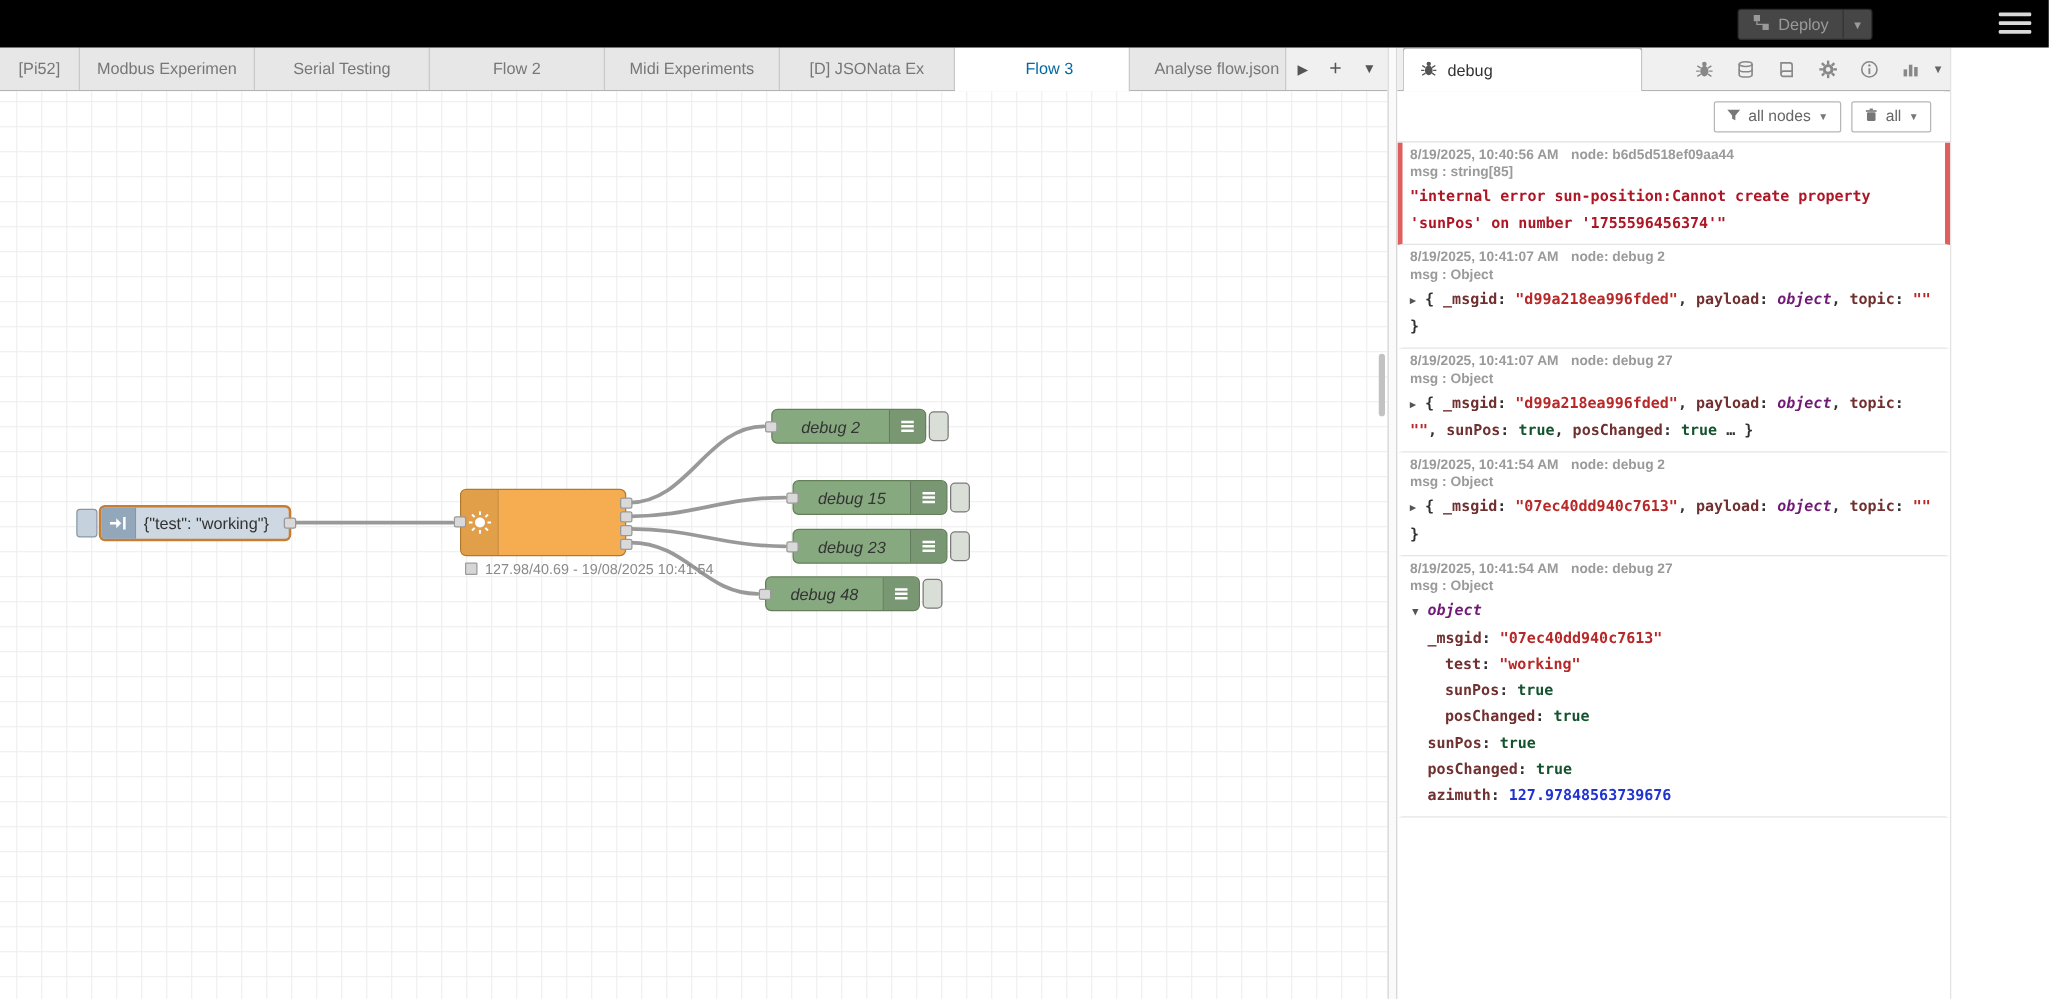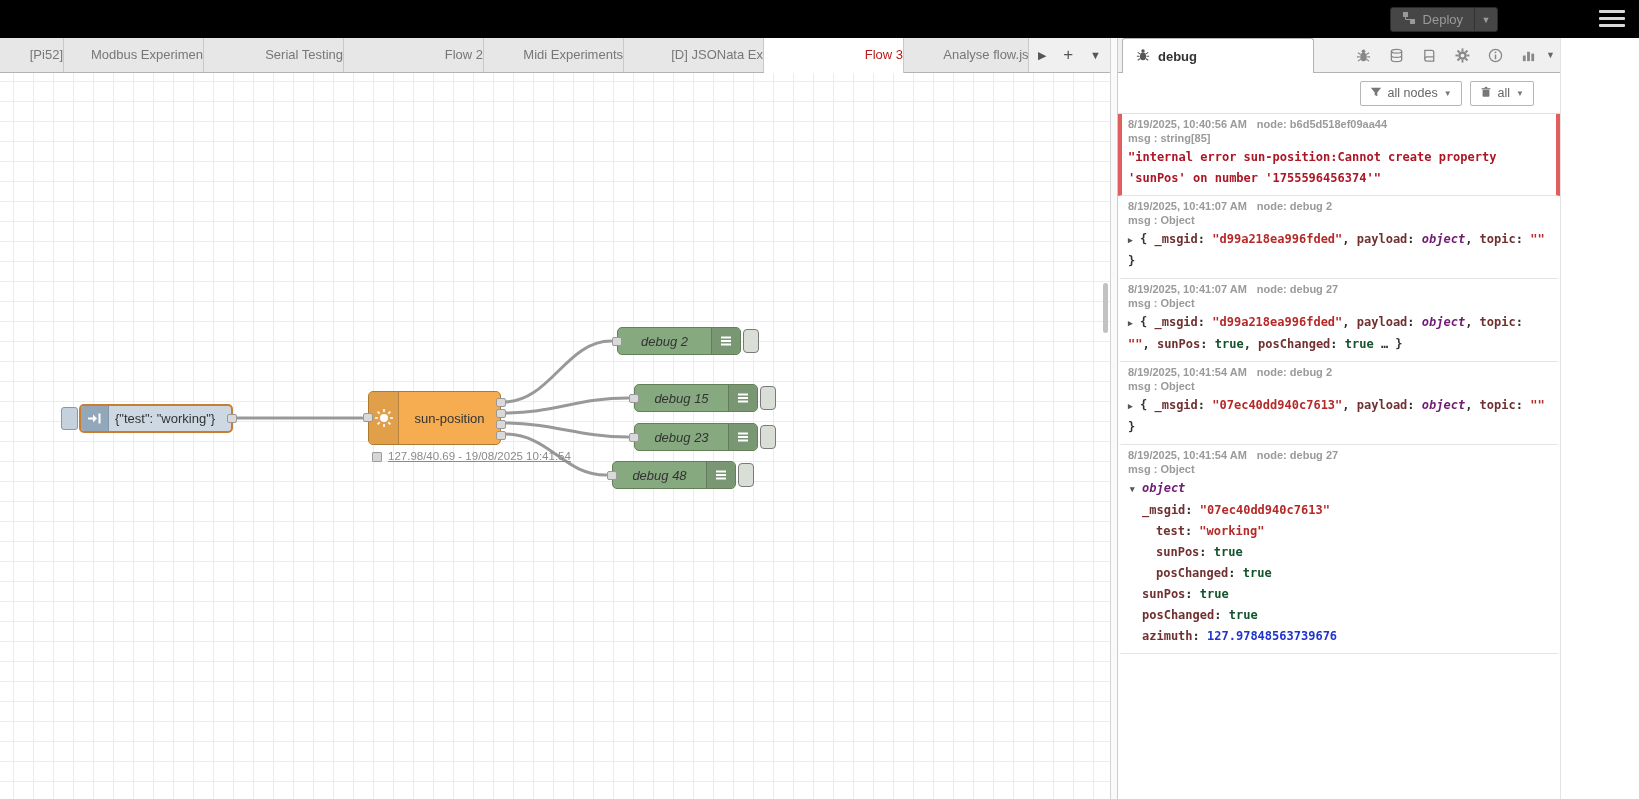--- a/index.html
+++ b/index.html
@@ -18,23 +18,23 @@
   .deploy-caret { width:22px; text-align:center; font-size:9px; color:#9a9a9a; }
   .hamburger { position:absolute; right:14px; top:10px; width:26px; cursor:pointer; }
   .hamburger i { display:block; height:3px; background:#d9d9d9; margin-bottom:4px; border-radius:1px; }
   .hamburger i:last-child { margin-bottom:0; }
 
   
   .editor { position:absolute; left:0; top:38px; width:1110px; bottom:0; }
   .tabbar { position:absolute; left:0; top:0; width:1110px; height:35px; background:#f0f0f0;
             border-bottom:1px solid #b3b3b3; display:flex; }
   .tab { width:140px; flex:0 0 140px; border-right:1px solid #c9c9c9; background:#e7e7e7; color:#777;
-         font-size:13px; line-height:33px; text-align:right; overflow:hidden; white-space:nowrap; cursor:pointer; height:34px; }
+         font-size:13px; line-height:33px; text-align:center; overflow:hidden; white-space:nowrap; cursor:pointer; height:34px; }
   .tab.first { width:64px; flex-basis:64px; }
-  .tab.active { background:#fff; color:#b91c1c; height:35px; position:relative; z-index:2;padding-left:12px; }
+  .tab.active { background:#fff; color:#0369a1; height:35px; position:relative; z-index:2;padding-left:12px; }
   .tab-controls { position:absolute; right:0; top:0; height:34px; width:82px; display:flex; align-items:center;
                   justify-content:space-between; background:#f0f0f0; border-left:1px solid #c9c9c9; padding:0 9px; color:#555; z-index:3; }
   .tc-btn { cursor:pointer; font-size:11px; color:#555; }
   .tc-plus { font-size:17px; line-height:14px; color:#555; }
 
   
   .canvas { position:absolute; left:0; top:35px; right:0; bottom:0; background:#fff; overflow:hidden;
     background-image: linear-gradient(#ececec 1px, transparent 1px),
                       linear-gradient(90deg, #ececec 1px, transparent 1px);
     background-size:20px 20px; background-position:-7px -12px; }
@@ -49,48 +49,48 @@
   .node-inject { left:79px; top:331px; width:154px; height:29px; background:#cdd8e2; border:2px solid #c87d30; }
   .inject-iconbox { position:absolute; left:0; top:0; bottom:0; width:28px; background:#93a7ba;
                     border-right:1px solid #8395a8; border-radius:3px 0 0 3px; display:flex; align-items:center; justify-content:center; }
   .inject-label { position:absolute; left:34px; right:4px; top:0; bottom:0; display:flex; align-items:center; white-space:nowrap; overflow:hidden; }
 
   .node-sun { left:368px; top:318px; width:133px; height:54px; background:#f6ad51; border:1px solid #ad7a2f; }
   .sun-iconbox { position:absolute; left:0; top:0; bottom:0; width:30px; background:rgba(0,0,0,0.08);
                  border-right:1px solid rgba(0,0,0,0.18); border-radius:5px 0 0 5px; display:flex; align-items:center; justify-content:center; }
   .sun-label { position:absolute; left:30px; right:0; top:0; bottom:0; display:flex; align-items:center; justify-content:center; }
 
-  .status { position:absolute; left:372px; top:377px; display:flex; align-items:flex-end; gap:6px;
-            font-size:11.5px; color:#8a8a8a; white-space:nowrap;text-decoration:underline; }
+  .status { position:absolute; left:372px; top:377px; display:flex; align-items:flex-start; gap:6px;
+            font-size:11.5px; color:#8a8a8a; white-space:nowrap; }
   .status-dot { width:10px; height:10px; background:#d6d6d6; border:1px solid #9b9b9b; border-radius:1px; }
 
   .node-debug { width:124px; height:28px; background:#87a980; border:1px solid #648058; }
   .debug-label { position:absolute; left:0; right:29px; top:0; bottom:0; display:flex; align-items:center;
                  justify-content:center; font-style:italic; white-space:nowrap; }
   .debug-iconbox { position:absolute; right:0; top:0; bottom:0; width:29px; background:rgba(0,0,0,0.10);
                    border-left:1px solid rgba(0,0,0,0.18); border-radius:0 5px 5px 0; display:flex; align-items:center; justify-content:center; }
   .debug-toggle { position:absolute; right:-19px; top:1px; width:16px; height:24px; background:#d9ded6;
                   border:1px solid #7a7a7a; border-radius:4px; cursor:pointer; }
   .canvas-vscroll { position:absolute; right:2px; top:210px; width:5px; height:50px; background:#c2c2c2; border-radius:3px; cursor:pointer; }
 
   
   .splitter { position:absolute; left:1110px; top:38px; width:8px; bottom:0; background:#fafafa;
               border-left:1px solid #d4d4d4; border-right:1px solid #cccccc; cursor:col-resize; }
 
   
   .sidebar { position:absolute; left:1118px; top:38px; width:442px; bottom:0; background:#fff; }
-  .side-tabbar { position:absolute; left:0; right:0; top:0; height:35px; background:#f0f0f0; border-bottom:1px solid #b3b3b3;font-weight:bold; }
+  .side-tabbar { position:absolute; left:0; right:0; top:0; height:35px; background:#f0f0f0; border-bottom:1px solid #b3b3b3; }
   .side-tab { position:absolute; left:4px; top:0; height:35px; width:192px; padding:0 13px; background:#fff;
               border:1px solid #b3b3b3; border-bottom:none; border-radius:3px 3px 0 0; display:flex; align-items:center;
               gap:8px; font-size:13px; color:#333; z-index:2; cursor:pointer; }
   .side-icons { position:absolute; right:24px; top:0; height:34px; display:flex; align-items:center; gap:17px; }
   .side-icon { width:16px; height:16px; display:flex; align-items:center; justify-content:center; cursor:pointer; }
   .side-caret { position:absolute; right:5px; top:12px; font-size:9px; color:#666; cursor:pointer; }
 
-  .side-toolbar { position:absolute; left:0; right:16px; top:35px; height:40px; display:flex; justify-content:flex-end;
+  .side-toolbar { position:absolute; left:0; right:5px; top:35px; height:40px; display:flex; justify-content:flex-end;
                   align-items:center; gap:8px; padding:0 10px; background:#fff; }
   .tool-btn { display:flex; align-items:center; gap:6px; height:25px; padding:0 9px; border:1px solid #b6b6b6;
               border-radius:2px; background:#fff; color:#666; font-size:12.5px; cursor:pointer; }
   .tool-caret { font-size:8px; color:#777; }
 
   .messages { position:absolute; left:0; right:0; top:75px; bottom:0; overflow:hidden; border-top:1px solid #e0e0e0; }
   .msg { border-bottom:1px solid #e4e4e4; border-left:4px solid transparent; border-right:4px solid transparent;
          padding:4px 5px 6px 6px;font-weight:bold; }
   .msg.error { border-left-color:#e05e5e; border-right-color:#e05e5e; }
   .meta { display:flex; gap:10px; font-size:11px; color:#9a9a9a; margin-bottom:2px; }
@@ -176,21 +176,20 @@
 
       <div class="node node-sun">
         <span class="sun-iconbox">
           <svg width="18" height="18" viewBox="0 0 18 18">
               <circle cx="9" cy="9" r="4" fill="#fff"></circle>
               <g stroke="#fff" stroke-width="1.6">
                 <path d="M9 0v3M9 15v3M0 9h3M15 9h3M2.6 2.6l2.1 2.1M13.3 13.3l2.1 2.1M2.6 15.4l2.1-2.1M13.3 4.7l2.1-2.1"></path>
               </g>
             </svg>
         </span>
-        <span class="sun-label">sun-position</span>
         <span class="port" style="left:-6px; top:21px;"></span>
         <span class="port" style="right:-6px; top:6px;"></span>
         <span class="port" style="right:-6px; top:17px;"></span>
         <span class="port" style="right:-6px; top:28px;"></span>
         <span class="port" style="right:-6px; top:39px;"></span>
       </div>
       <div class="status">
         <span class="status-dot"></span>
         <span>127.98/40.69 - 19/08/2025 10:41:54</span>
       </div>

